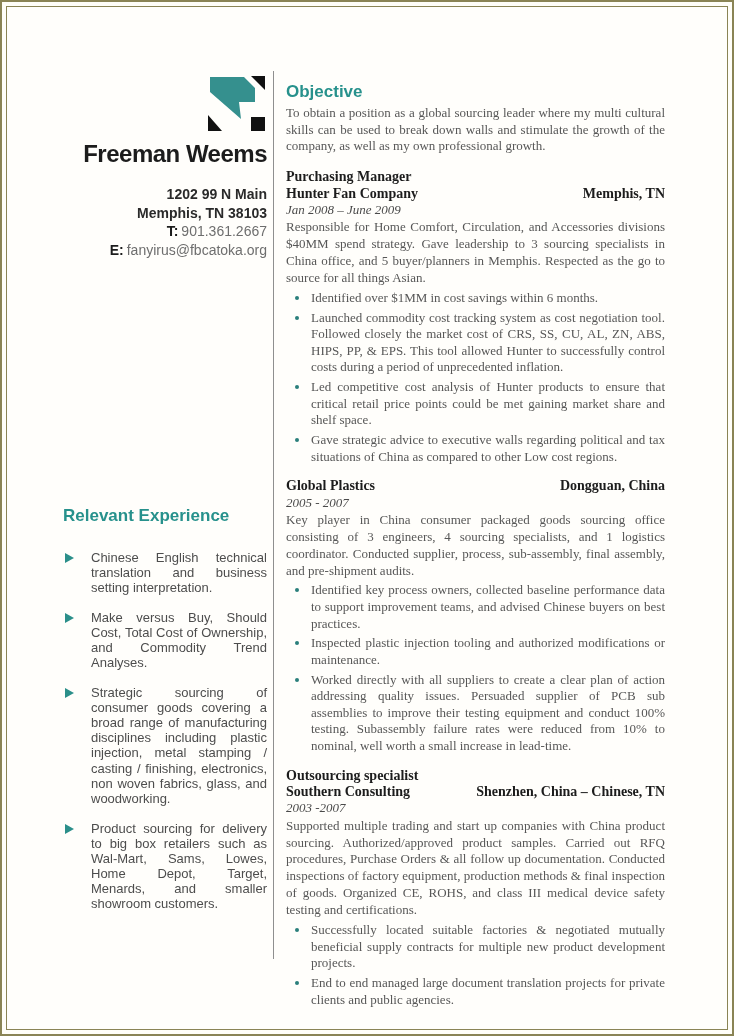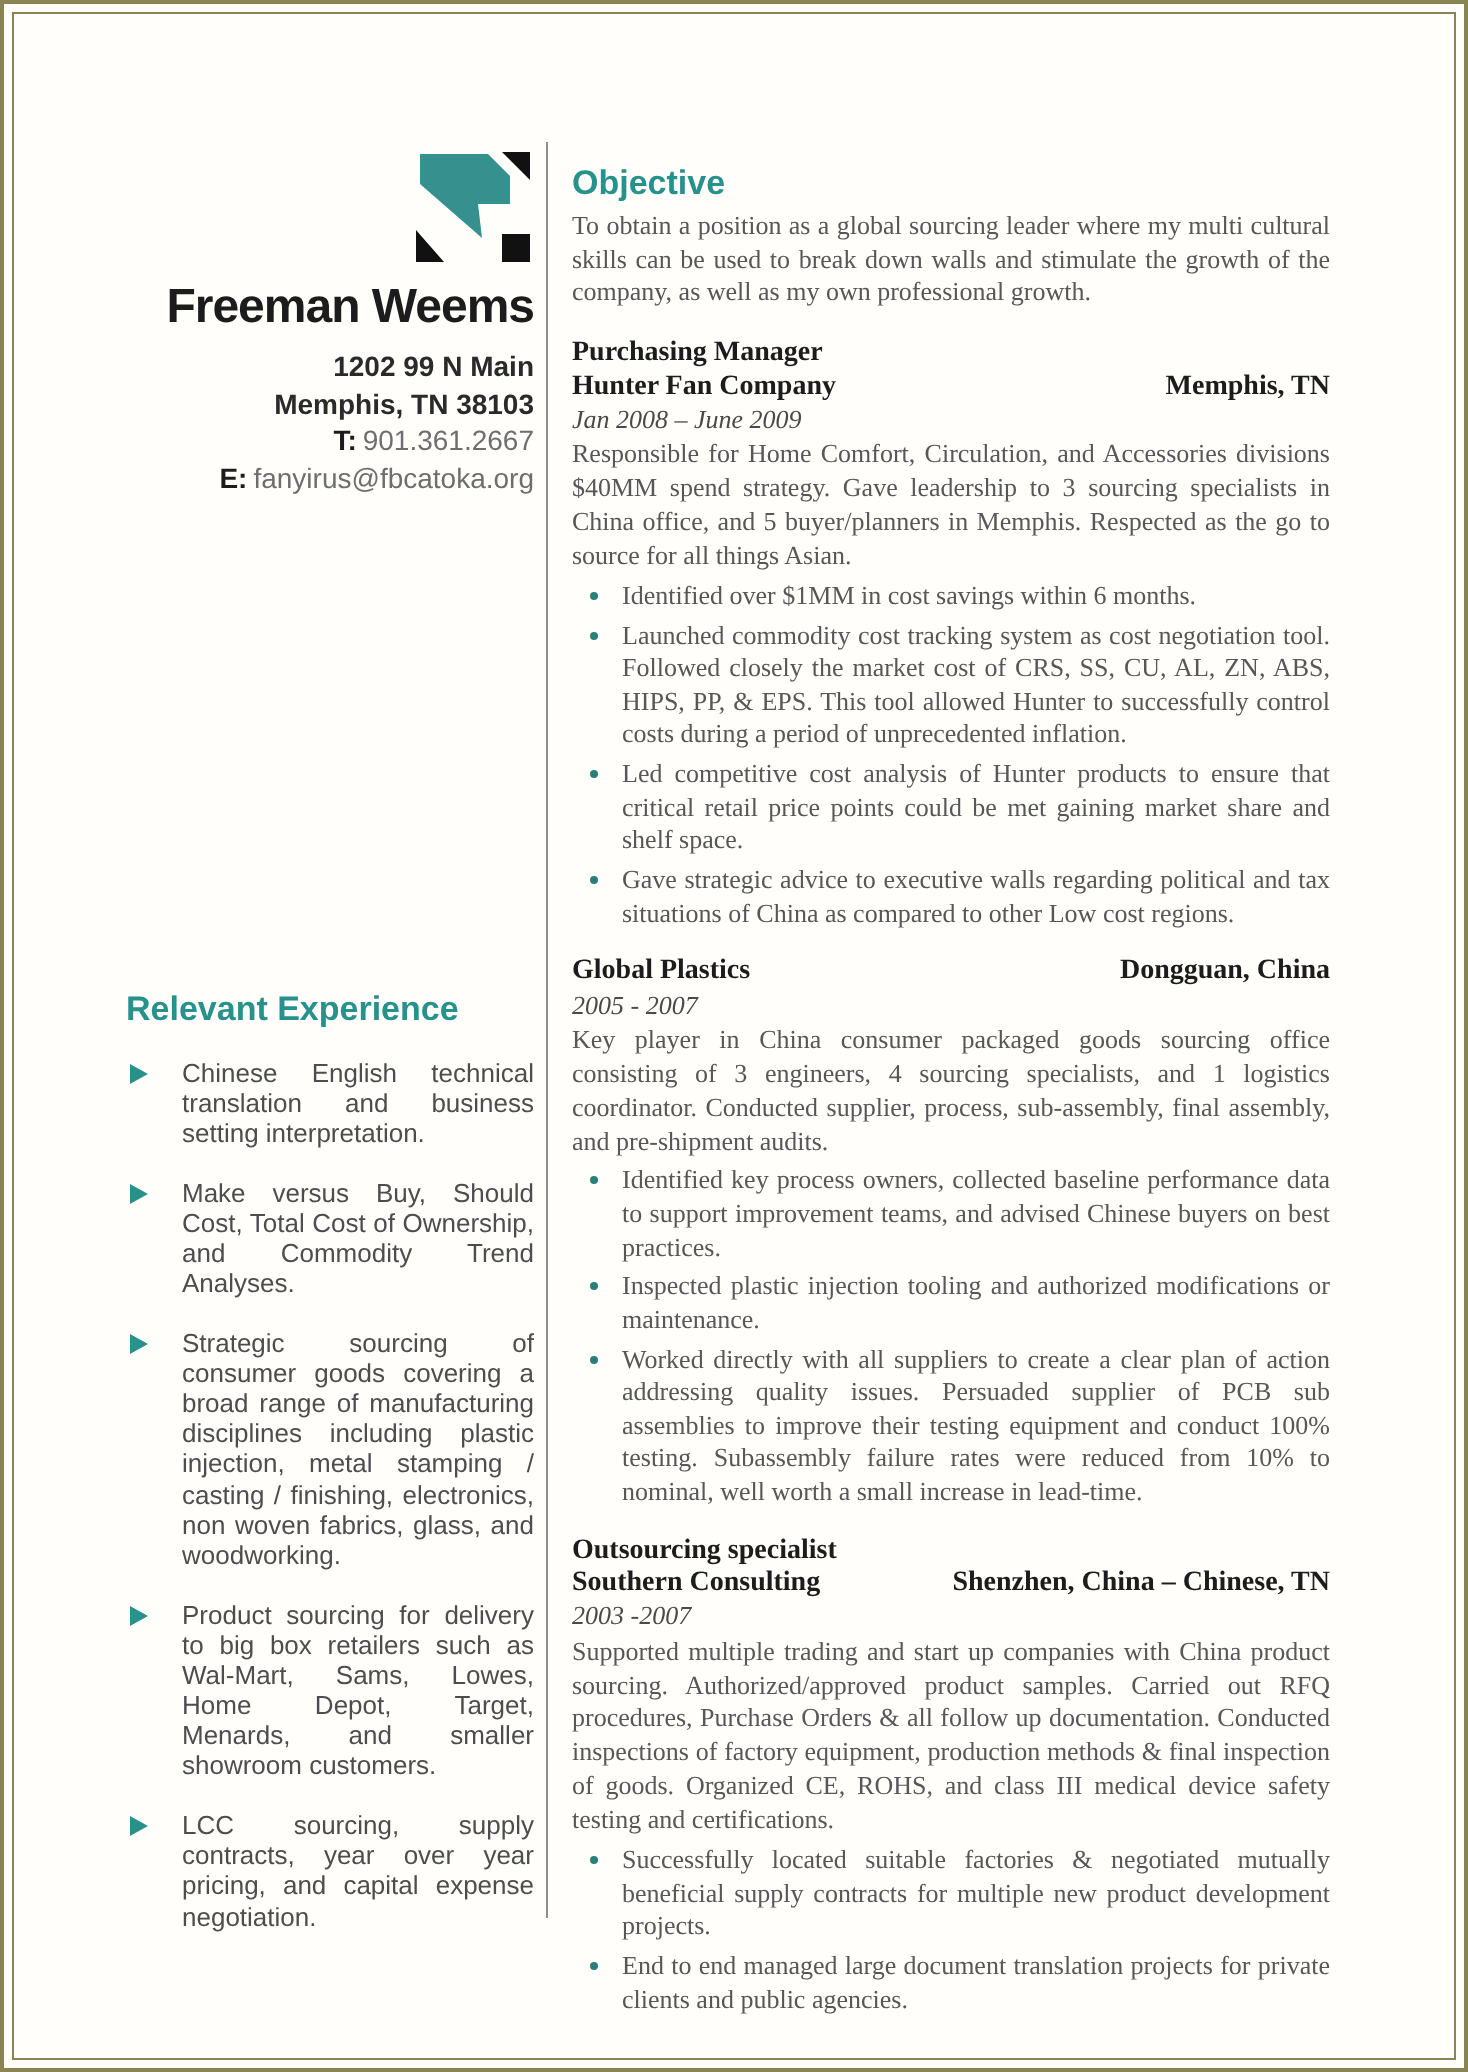--- a/index.html
+++ b/index.html
@@ -32,28 +32,28 @@
     width:266px; flex:0 0 266px;
     padding:64px 6px 0 56px;
     text-align:right;
   }
   .logo { display:block; margin-left:auto; margin-right:0; }
   .person-name {
     margin-top:6px;
     font-size:24px; font-weight:700; color:#1c1c1c;
     letter-spacing:-0.5px; line-height:1.05;
   }
-  .contact { margin-top:8px; font-size:14px; line-height:1.33; }
+  .contact { margin-top:19px; font-size:14px; line-height:1.33; }
   .addr { font-weight:700; color:#2a2a2a; }
   .contact-line { color:#6e6e6e; }
   .contact-lbl { font-weight:700; color:#1c1c1c; margin-right:3px; }
 
   .sidebar { margin-top:246px; text-align:left; }
   .sidebar-heading {
-    font-size:17px; font-weight:700; color:#27918c; margin-bottom:14px;
+    font-size:17px; font-weight:700; color:#27918c; margin-bottom:24px;
   }
   .sidebar-list { list-style:none; }
   .sidebar-item {
     position:relative; padding-left:28px; margin-bottom:15px;
     font-size:13px; line-height:1.16; color:#4d4d4d;
     text-align:justify;
   }
   .tri {
     position:absolute; left:2px; top:3px;
     width:0; height:0;
@@ -121,21 +121,20 @@
           <div class="contact-line"><span class="contact-lbl">E:</span><span>fanyirus@fbcatoka.org</span></div>
         </div>
 
         <div class="sidebar">
           <div class="sidebar-heading">Relevant Experience</div>
           <ul class="sidebar-list">
             <li class="sidebar-item"><span class="tri"></span><span>Chinese English technical translation and business setting interpretation.</span></li>
             <li class="sidebar-item"><span class="tri"></span><span>Make versus Buy, Should Cost, Total Cost of Ownership, and Commodity Trend Analyses.</span></li>
             <li class="sidebar-item"><span class="tri"></span><span>Strategic sourcing of consumer goods covering a broad range of manufacturing disciplines including plastic injection, metal stamping / casting / finishing, electronics, non woven fabrics, glass, and woodworking.</span></li>
             <li class="sidebar-item"><span class="tri"></span><span>Product sourcing for delivery to big box retailers such as Wal-Mart, Sams, Lowes, Home Depot, Target, Menards, and smaller showroom customers.</span></li>
-            <li class="sidebar-item"><span class="tri"></span><span>LCC sourcing, supply contracts, year over year pricing, and capital expense negotiation.</span></li>
           </ul>
         </div>
       </div>
 
       <div class="main-col">
 
         <section>
           <div class="section-heading">Objective</div>
           <p class="body-text">To obtain a position as a global sourcing leader where my multi cultural skills can be used to break down walls and stimulate the growth of the company, as well as my own professional growth.</p>
         </section>

